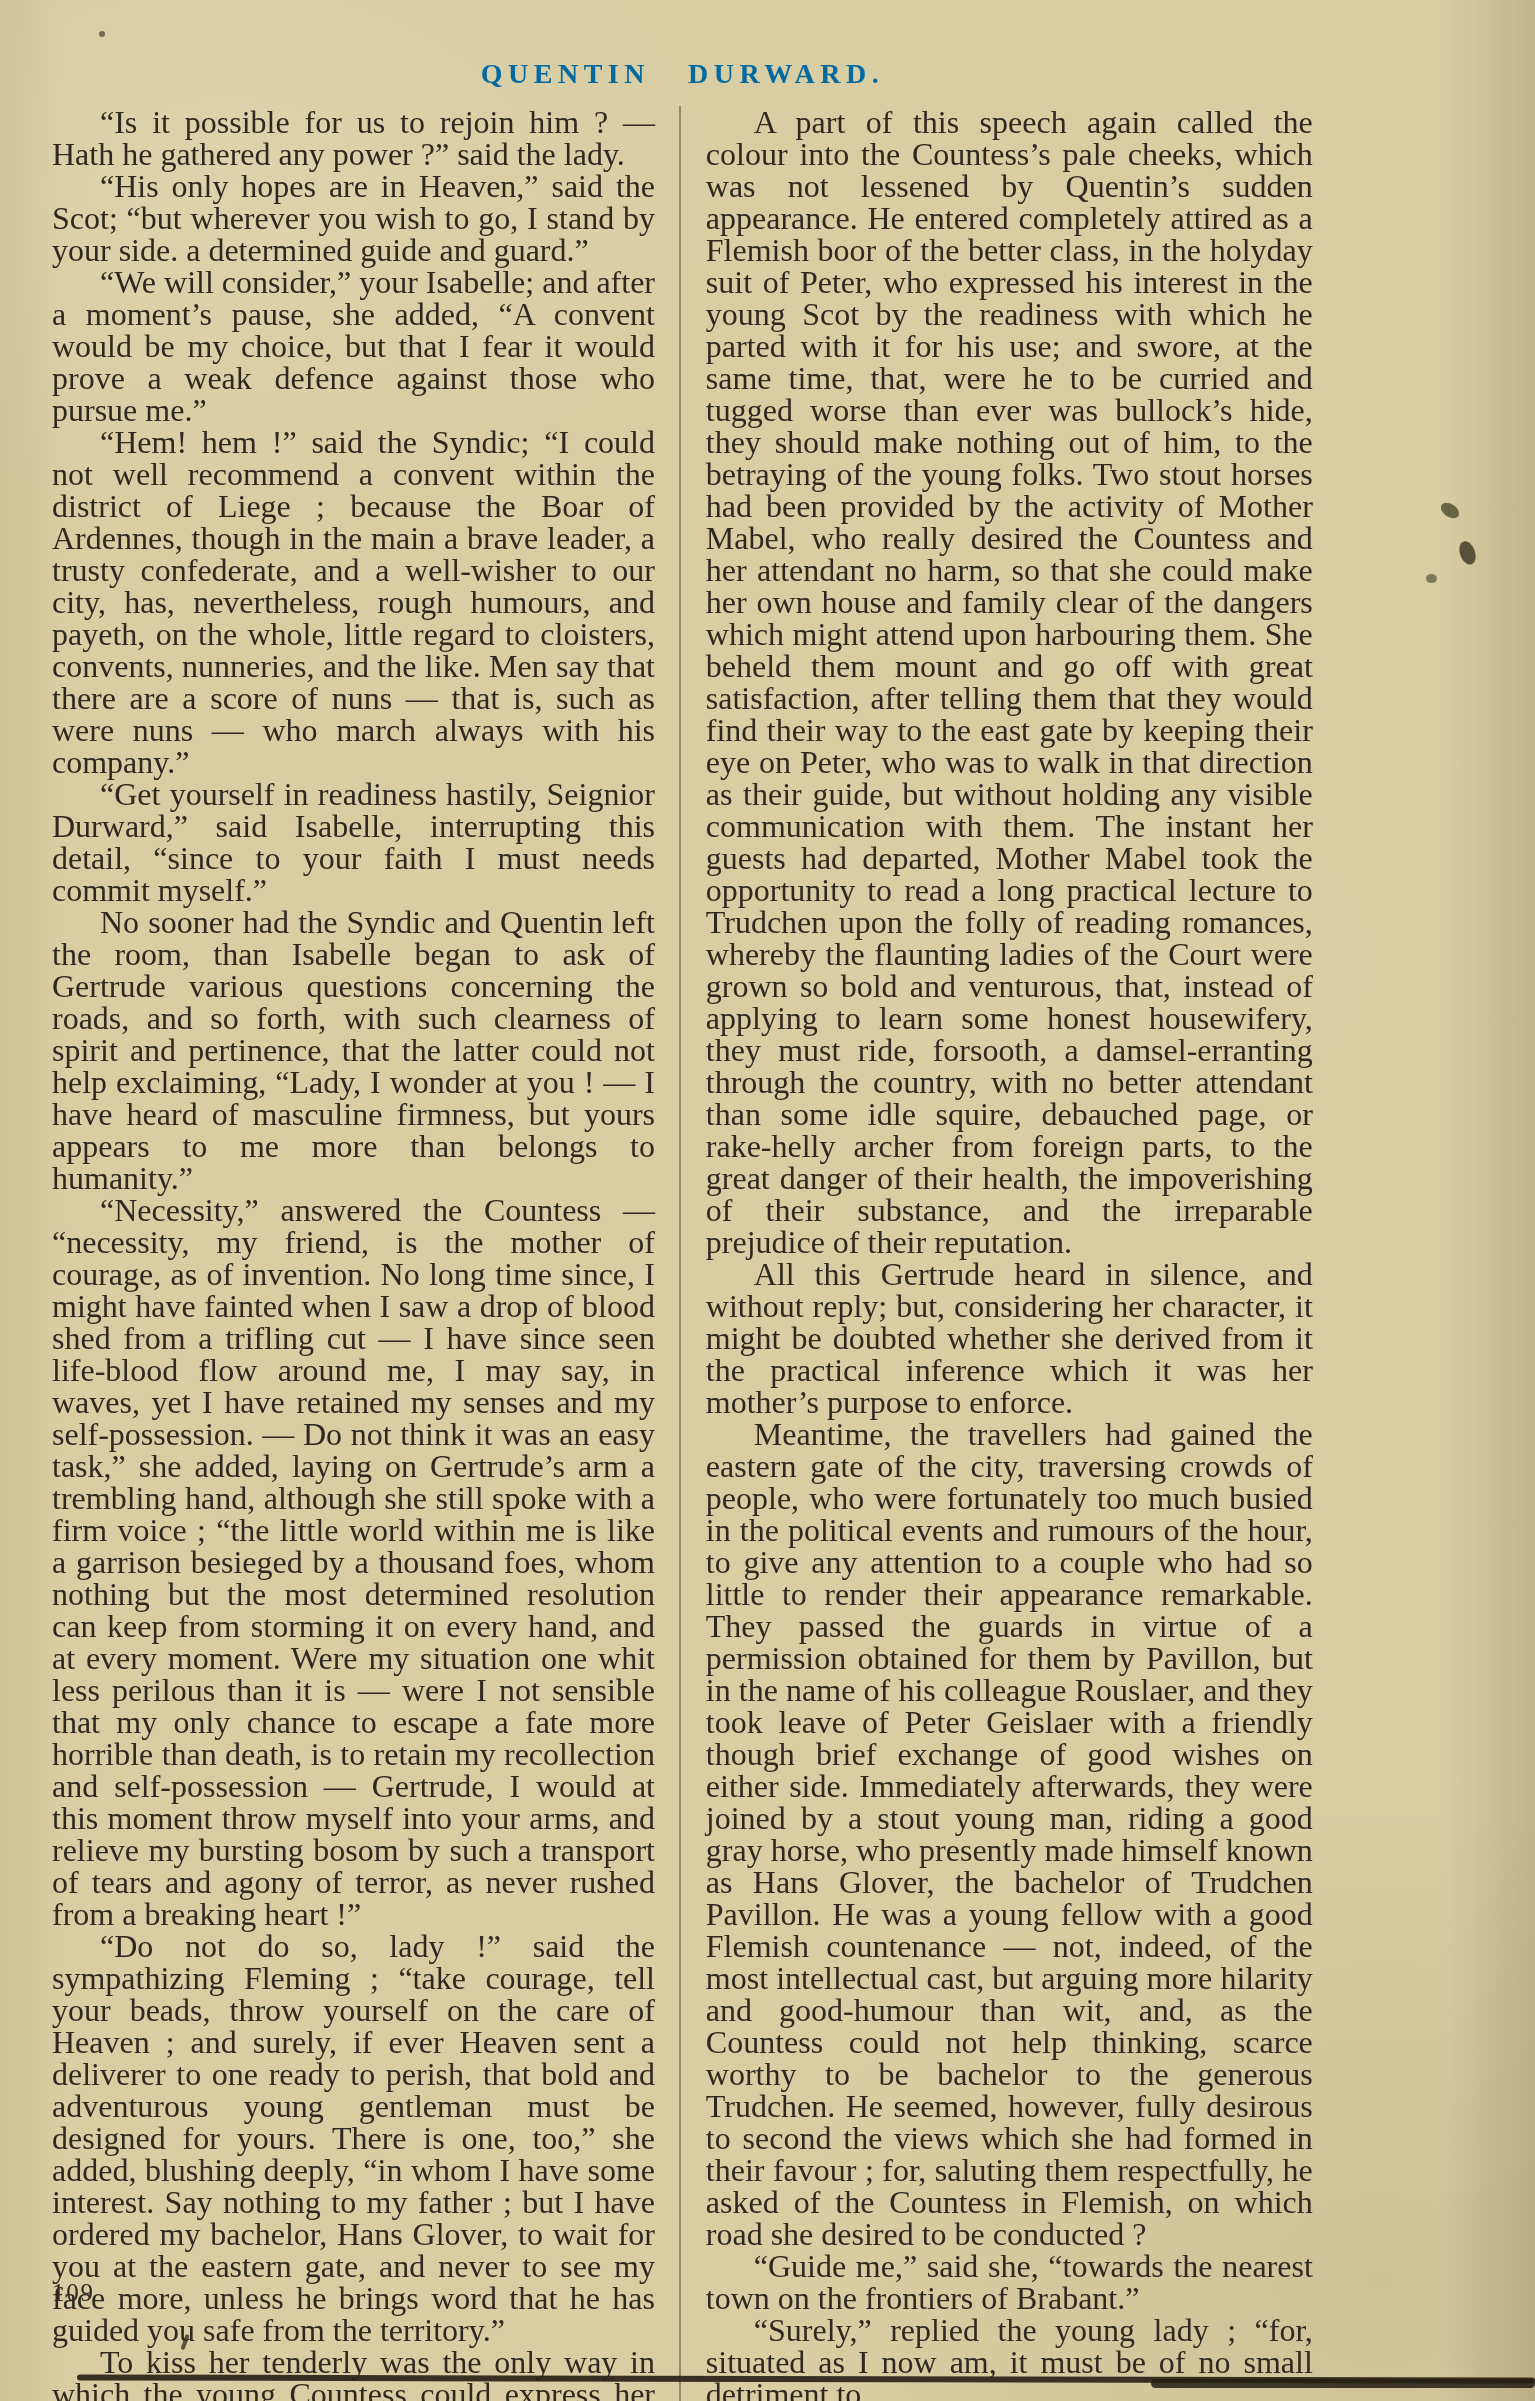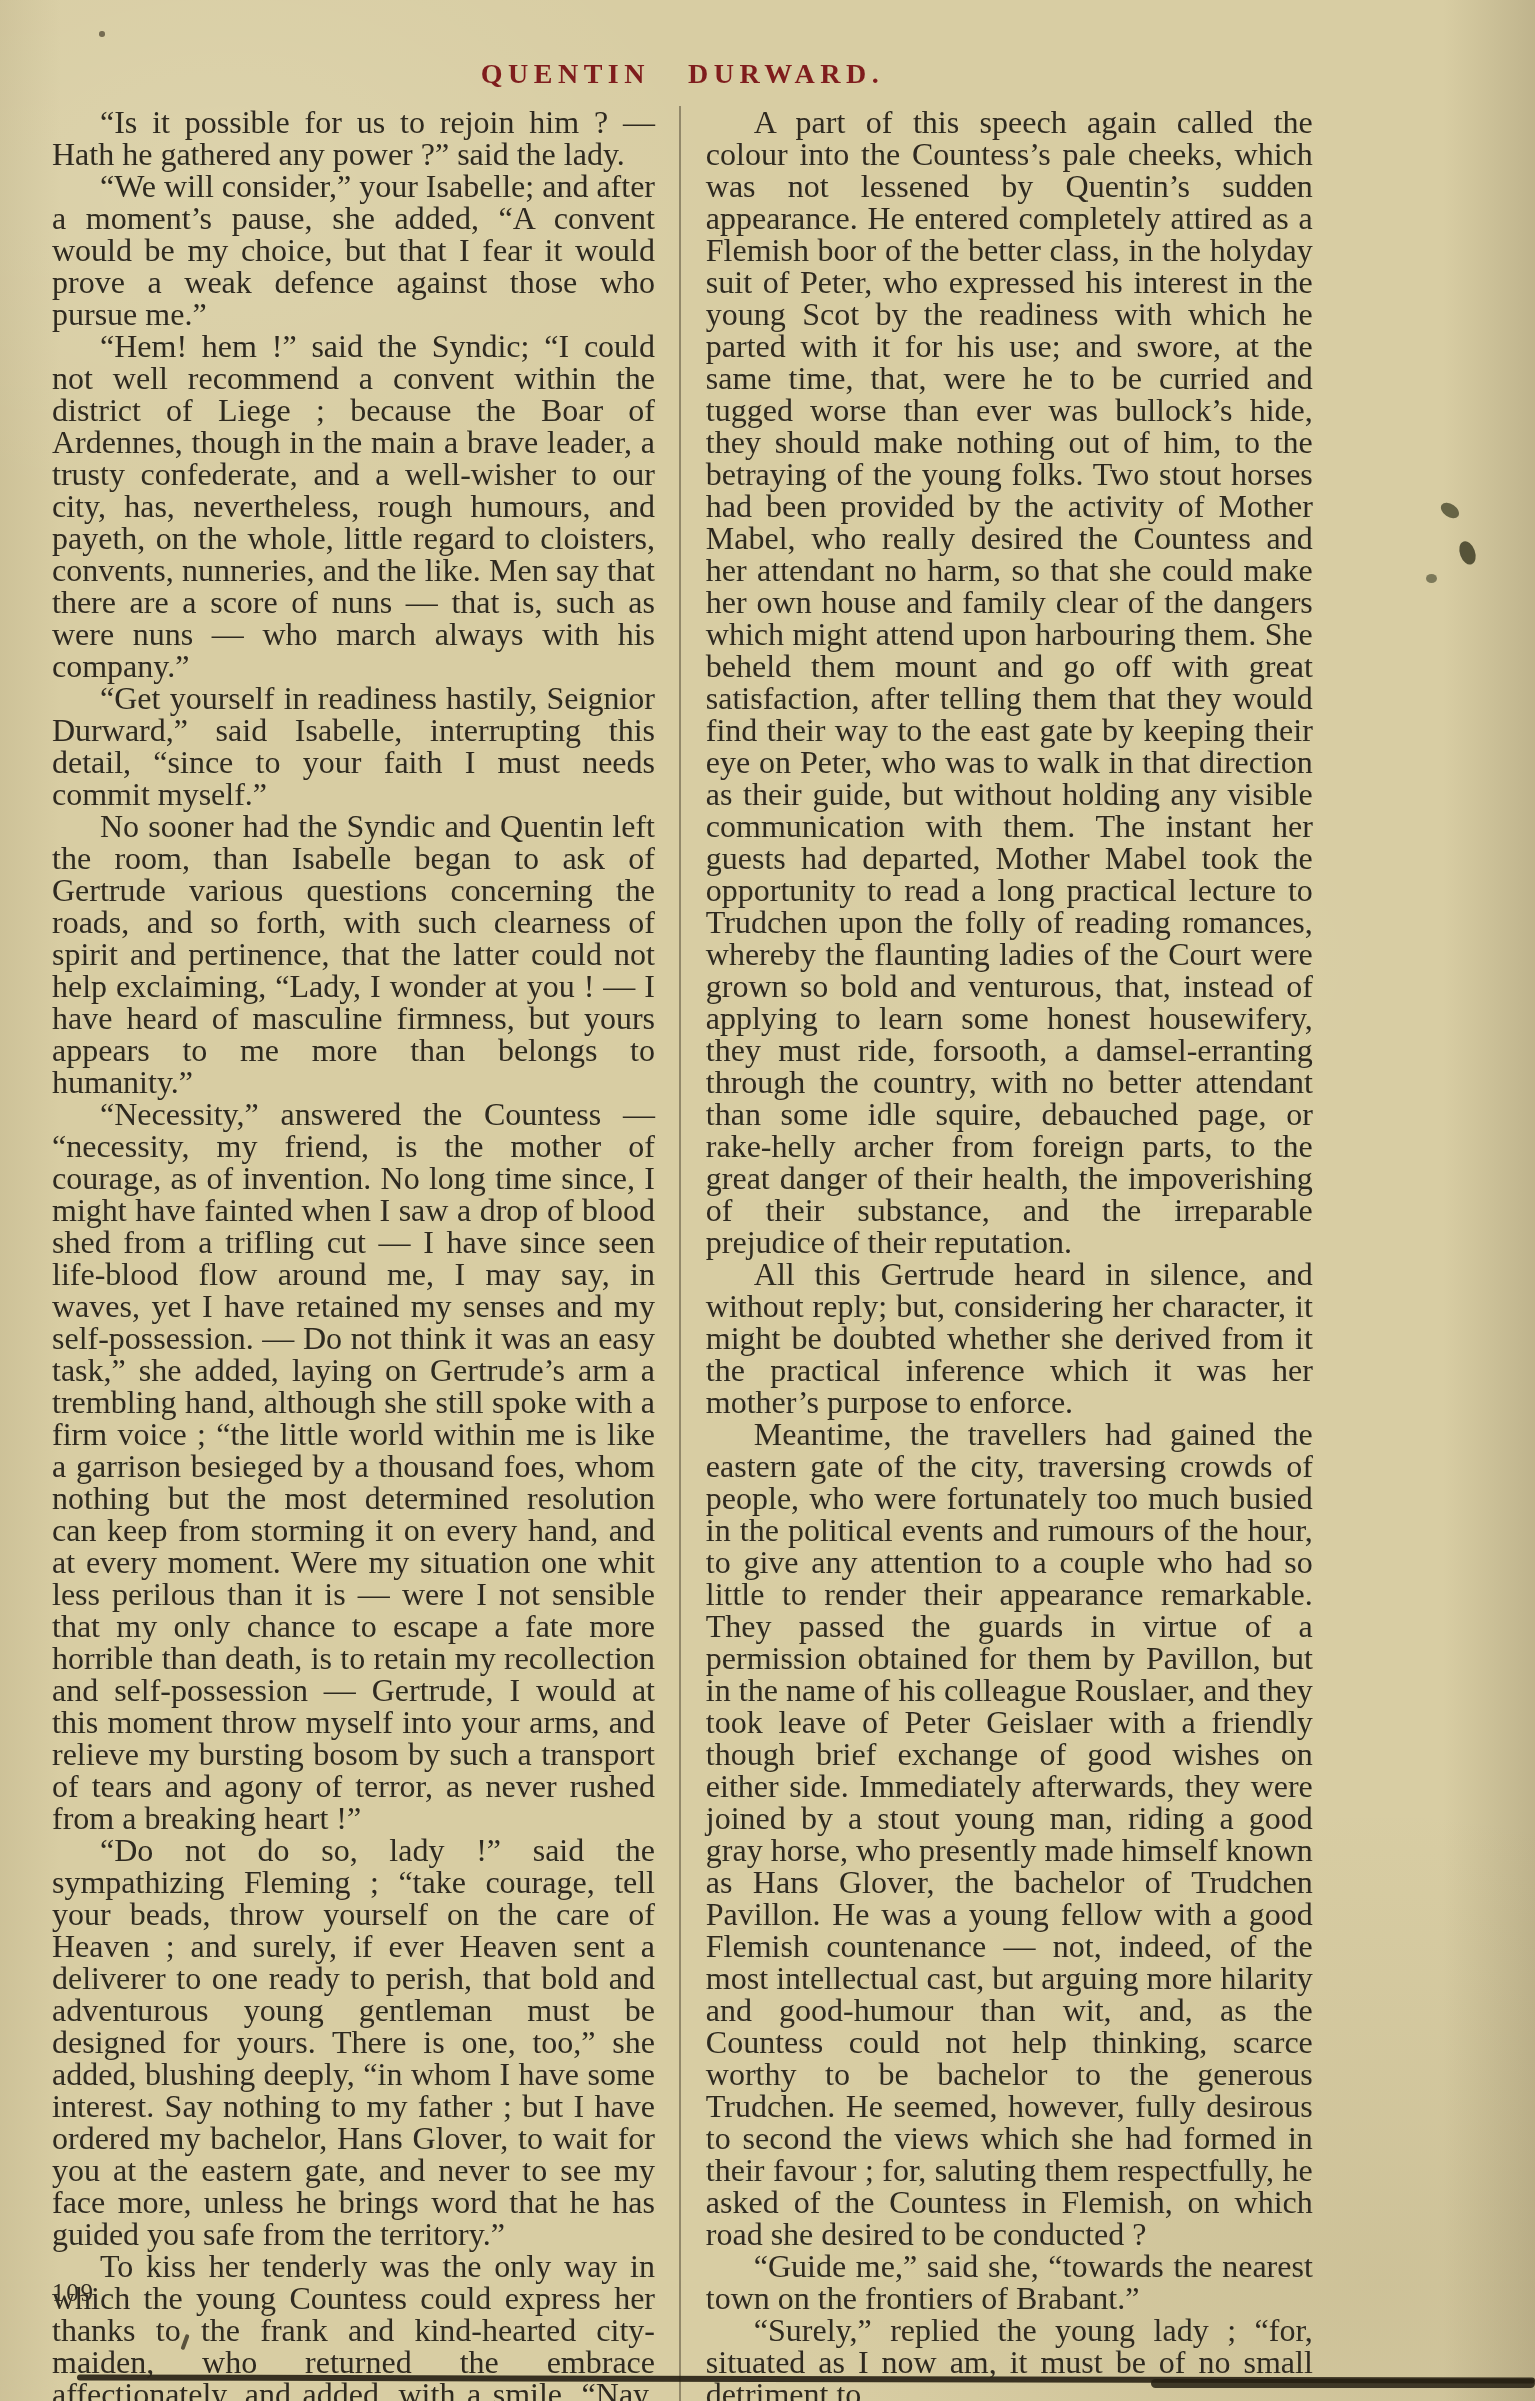--- a/index.html
+++ b/index.html
@@ -19,21 +19,21 @@
       radial-gradient(ellipse 822px 548px at 15% 8%, rgba(255,255,240,0.12), transparent 60%),
       radial-gradient(ellipse 914px 731px at 90% 95%, rgba(110,92,55,0.10), transparent 65%),
       radial-gradient(ellipse 457px 274px at 70% 40%, rgba(255,255,235,0.06), transparent 70%),
       linear-gradient(to right, rgba(110,92,55,0.10), transparent 4%, transparent 94%, rgba(80,66,38,0.18));
   }
   .running-head {
     position:absolute; top:58px; left:52px; width:1261px;
     margin:0; text-align:center;
     font-size:28px; font-weight:bold;
     letter-spacing:5.5px; word-spacing:25.6px;
-    color:#7f1d1d;
+    color:#0369a1;
   }
   .columns {
     position:absolute; top:106px; left:52px; width:1261px;
     display:flex; align-items:stretch;
   }
   .column {
     font-size:32px; line-height:32px;
     text-align:justify; hyphens:none;
   }
   .column.left  { width:603px; }
@@ -67,20 +67,21 @@
 </head>
 <body>
 
 <div class="paper-texture"></div>
 
 <h1 class="running-head">QUENTIN  DURWARD.</h1>
 
 <div class="columns">
   <div class="column left">
       <p class="para">“Is it possible for us to rejoin him ? — Hath he gathered any power ?” said the lady.</p>
+      <p class="para">“His only hopes are in Heaven,” said the Scot; “but wherever you wish to go, I stand by your side. a determined guide and guard.”</p>
       <p class="para">“We will consider,” your Isabelle; and after a moment’s pause, she added, “A convent would be my choice, but that I fear it would prove a weak defence against those who pursue me.”</p>
       <p class="para">“Hem! hem !” said the Syndic; “I could not well recommend a convent within the district of Liege ; because the Boar of Ardennes, though in the main a brave leader, a trusty confederate, and a well-wisher to our city, has, nevertheless, rough humours, and payeth, on the whole, little regard to cloisters, convents, nunneries, and the like.  Men say that there are a score of nuns — that is, such as were nuns — who march always with his company.”</p>
       <p class="para">“Get yourself in readiness hastily, Seignior Durward,” said Isabelle, interrupting this detail, “since to your faith I must needs commit myself.”</p>
       <p class="para">No sooner had the Syndic and Quentin left the room, than Isabelle began to ask of Gertrude various questions concerning the roads, and so forth, with such clearness of spirit and pertinence, that the latter could not help exclaiming, “Lady, I wonder at you ! — I have heard of masculine firmness, but yours appears to me more than belongs to humanity.”</p>
       <p class="para">“Necessity,” answered the Countess — “necessity, my friend, is the mother of courage, as of invention.  No long time since, I might have fainted when I saw a drop of blood shed from a trifling cut — I have since seen life-blood flow around me, I may say, in waves, yet I have retained my senses and my self-possession. — Do not think it was an easy task,” she added, laying on Gertrude’s arm a trembling hand, although she still spoke with a firm voice ; “the little world within me is like a garrison besieged by a thousand foes, whom nothing but the most determined resolution can keep from storming it on every hand, and at every moment.  Were my situation one whit less perilous than it is — were I not sensible that my only chance to escape a fate more horrible than death, is to retain my recollection and self-possession — Gertrude, I would at this moment throw myself into your arms, and relieve my bursting bosom by such a transport of tears and agony of terror, as never rushed from a breaking heart !”</p>
       <p class="para">“Do not do so, lady !” said the sympathizing Fleming ; “take courage, tell your beads, throw yourself on the care of Heaven ; and surely, if ever Heaven sent a deliverer to one ready to perish, that bold and adventurous young gentleman must be designed for yours.  There is one, too,” she added, blushing deeply, “in whom I have some interest.  Say nothing to my father ; but I have ordered my bachelor, Hans Glover, to wait for you at the eastern gate, and never to see my face more, unless he brings word that he has guided you safe from the territory.”</p>
       <p class="para">To kiss her tenderly was the only way in which the young Countess could express her thanks to the frank and kind-hearted city-maiden, who returned the embrace affectionately, and added, with a smile, “Nay, if two maidens and their devoted bachelors cannot succeed in a disguise and an escape, the world is changed from what I am told it wont to be.”</p>
     </div>
   <div class="divider"></div>
   <div class="column right">

